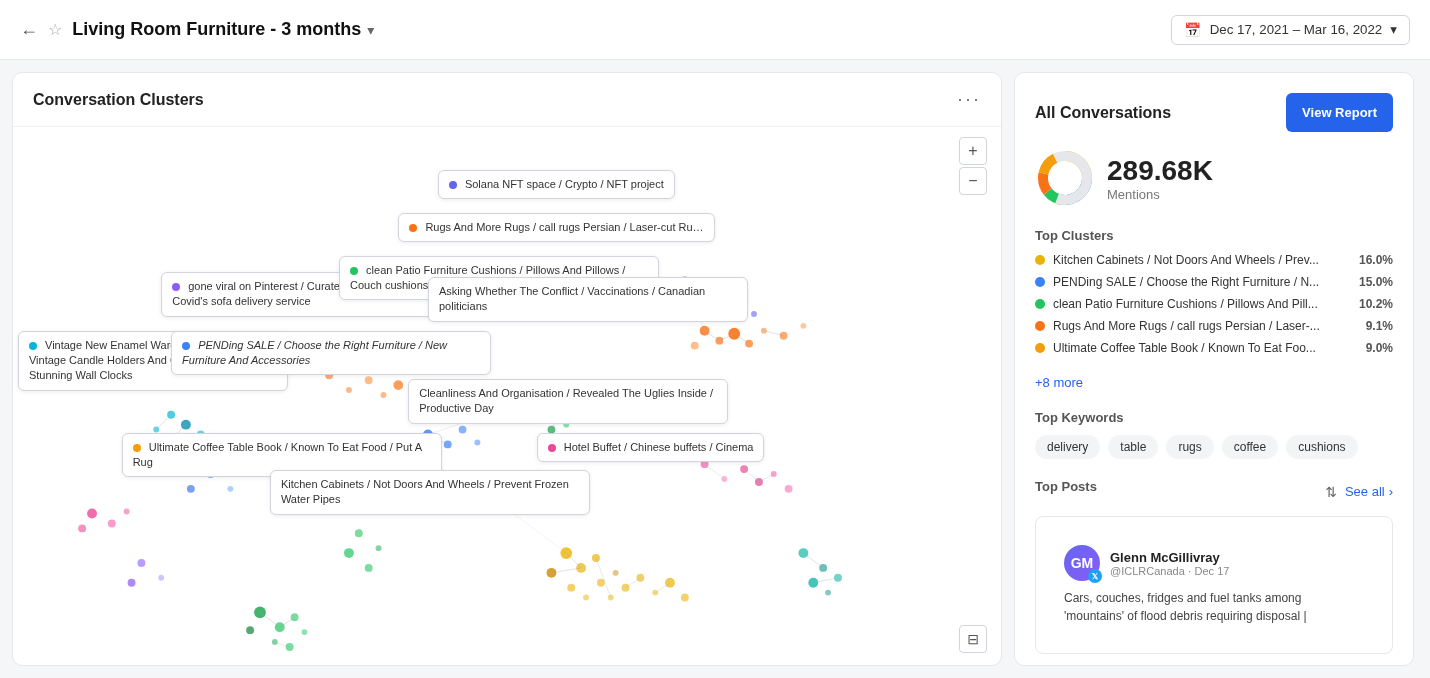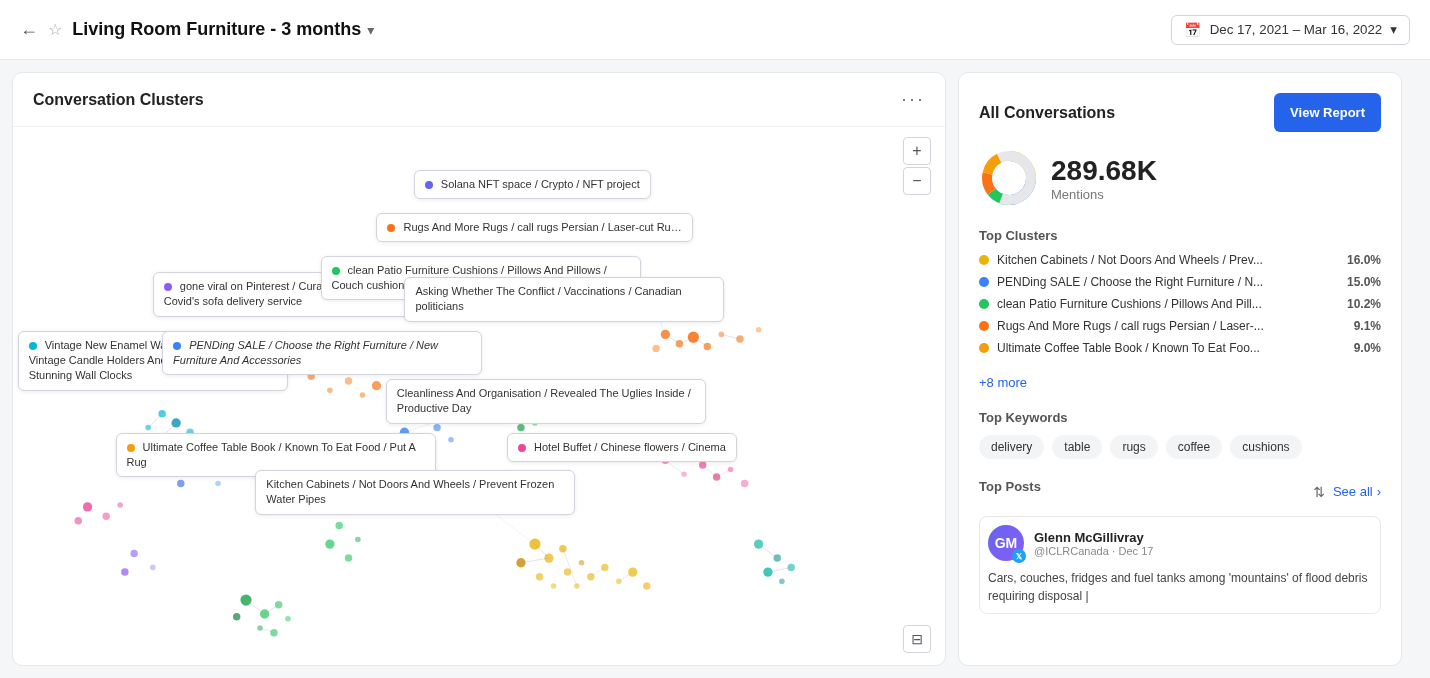--- a/index.html
+++ b/index.html
@@ -114,24 +114,24 @@
       border-radius: 50%;
       margin-right: 5px;
       vertical-align: middle;
     }
 
     
     .map-svg { position: absolute; top: 0; left: 0; width: 100%; height: 100%; }
 
     
     .right-panel {
-      width: 444px;
+      width: 400px;
       min-width: 380px;
       background: #fff;
-      margin: 12px 28px 12px 6px;
+      margin: 12px 16px 12px 6px;
       border-radius: 10px;
       border: 1px solid #e5e7eb;
       overflow-y: auto;
       padding: 20px;
     }
     .right-header {
       display: flex;
       align-items: center;
       justify-content: space-between;
       margin-bottom: 16px;
@@ -195,21 +195,21 @@
       align-items: center;
       justify-content: space-between;
       margin-bottom: 12px;
     }
     .see-all-link { color: #2563eb; font-size: 13px; cursor: pointer; display: flex; align-items: center; gap: 4px; }
     .filter-icon { font-size: 14px; color: #666; cursor: pointer; }
 
     .post-card {
       border: 1px solid #e5e7eb;
       border-radius: 8px;
-      padding: 8px;
+      padding: 28px;
     }
     .post-header { display: flex; align-items: center; gap: 10px; margin-bottom: 8px; }
     .avatar {
       width: 36px; height: 36px;
       border-radius: 50%;
       background: linear-gradient(135deg, #6366f1, #8b5cf6);
       display: flex; align-items: center; justify-content: center;
       color: #fff; font-weight: 700; font-size: 14px;
       flex-shrink: 0;
       position: relative;
@@ -420,21 +420,21 @@
       </div>
       <div class="cluster-label" style="top:47%; left:40%;">
         <span>Cleanliness And Organisation / Revealed The Uglies Inside / Productive Day</span>
       </div>
       <div class="cluster-label" style="top:57%; left:11%;">
         <span class="dot" style="background:#f59e0b;"></span>
         <span>Ultimate Coffee Table Book / Known To Eat Food / Put A Rug</span>
       </div>
       <div class="cluster-label" style="top:57%; left:53%;">
         <span class="dot" style="background:#ec4899;"></span>
-        <span>Hotel Buffet / Chinese flowers / Cinema</span>
+        <span>Hotel Buffet / Chinese buffets / Cinema</span>
       </div>
       <div class="cluster-label" style="top:64%; left:26%;">
         <span>Kitchen Cabinets / Not Doors And Wheels / Prevent Frozen Water Pipes</span>
       </div>
 
       <div class="zoom-controls">
         <button class="zoom-btn">+</button>
         <button class="zoom-btn">−</button>
       </div>
       <button class="map-icon-btn">⊟</button>

